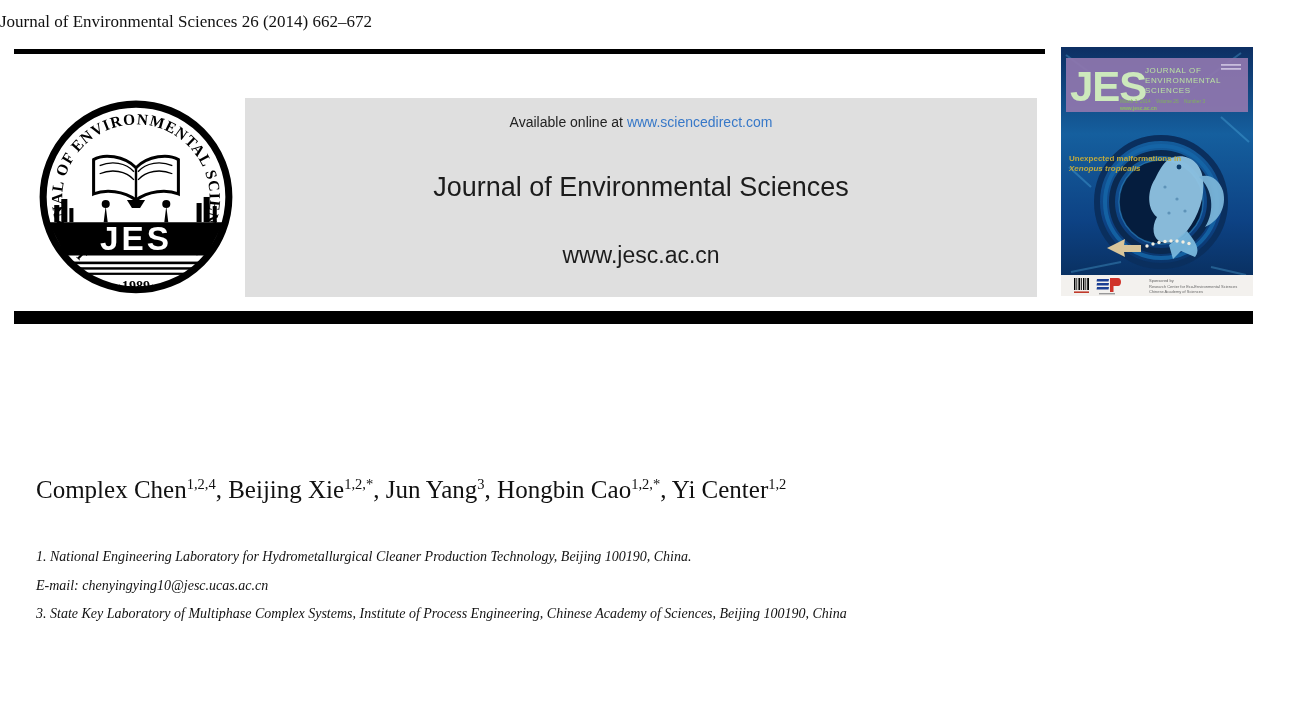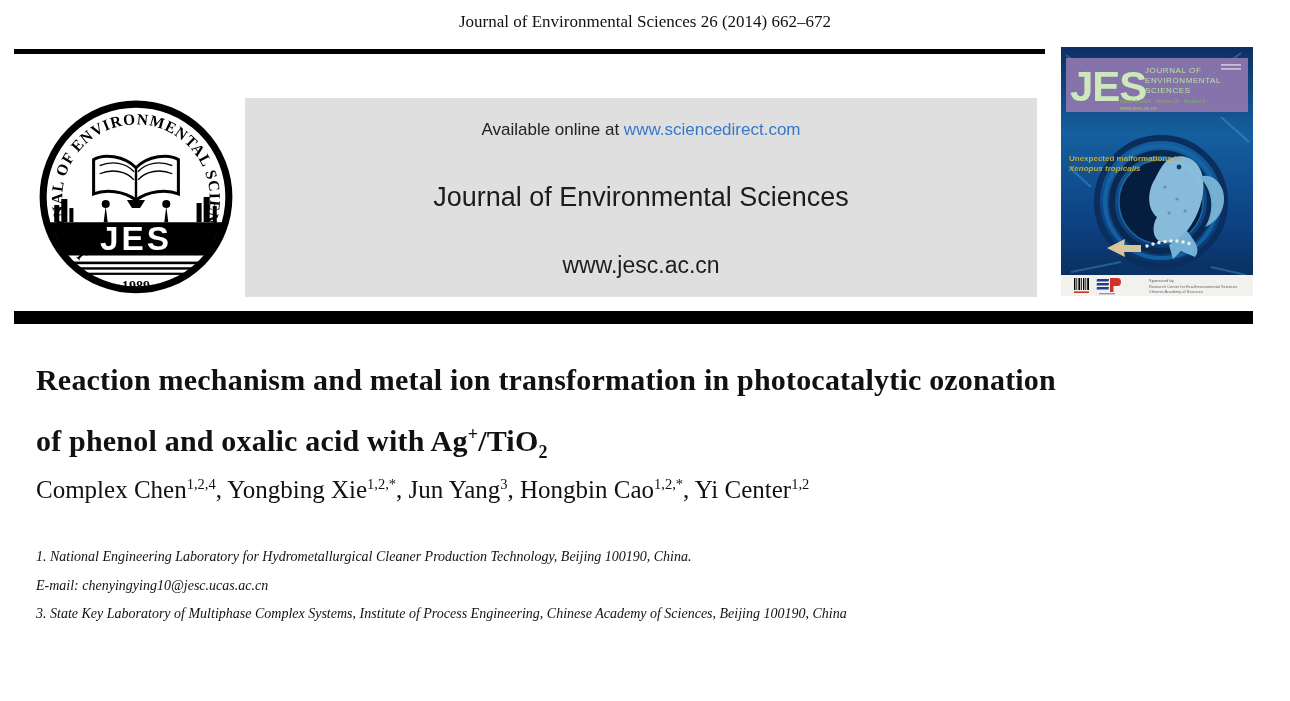--- a/index.html
+++ b/index.html
@@ -3,35 +3,35 @@
 <meta charset="utf-8">
 <style>
   html,body { margin:0; padding:0; background:#ffffff; }
   .page {
     position:relative; width:1290px; height:701px; background:#ffffff;
     font-family:"Liberation Serif", serif; color:#111; overflow:hidden;
   }
   
   .citation {
     position:absolute; top:12px; left:0; width:100%;
-    text-align:center; font-size:17px; color:#111;
+    text-align:left; font-size:17px; color:#111;
   }
   .rule-thin  { position:absolute; left:14px; top:49px;  width:1031px; height:5px;  background:#000; }
   .rule-thick { position:absolute; left:14px; top:311px; width:1239px; height:13px; background:#000; }
 
   
   .logo-wrap { position:absolute; left:33px; top:93px; width:206px; height:214px; }
 
   
   .gray-box {
     position:absolute; left:245px; top:98px; width:792px; height:199px;
     background:#dfdfdf; text-align:center;
     font-family:"Liberation Sans", sans-serif; color:#222;
   }
-  .box-line1 { padding-top:22px; font-size:17px; }
+  .box-line1 { padding-top:16px; font-size:14px; }
   .box-line1 a { color:#3778c8; text-decoration:none; }
   .box-line2 { margin-top:42px; font-size:27px; color:#1c1c1c; }
   .box-line3 { margin-top:39px; font-size:23px; color:#1c1c1c; }
 
   
   .cover-wrap { position:absolute; left:1061px; top:47px; width:192px; height:249px; }
 
   
   .title {
     position:absolute; left:36px; top:352px; width:1232px;
@@ -203,26 +203,22 @@
           <text x="88" y="235" font-size="4">Sponsored by</text>
           <text x="88" y="240.5" font-size="4">Research Center for Eco-Environmental Sciences</text>
           <text x="88" y="246" font-size="4">Chinese Academy of Sciences</text>
         </g>
       </g>
     </svg>
   </div>
 
   <div class="rule-thick"></div>
 
-  <h1 class="title" style="margin:0; font-size:30px;">
-    <div>Reaction mechanism and metal ion transformation in photocatalytic ozonation</div>
-    <div><span>of phenol and oxalic acid with Ag</span><sup>+</sup><span>/TiO</span><sub>2</sub></div>
-  </h1>
-
-  <div class="authors"><span>Complex Chen</span><sup>1,2,4</sup><span class="sep">, </span><span>Yongbing Xie</span><sup>1,2,*</sup><span class="sep">, </span><span>Jun Yang</span><sup>3</sup><span class="sep">, </span><span>Hongbin Cao</span><sup>1,2,*</sup><span class="sep">, </span><span>Yi Center</span><sup>1,2</sup></div>
+
+  <div class="authors"><span>Complex Chen</span><sup>1,2,4</sup><span class="sep">, </span><span>Beijing Xie</span><sup>1,2,*</sup><span class="sep">, </span><span>Jun Yang</span><sup>3</sup><span class="sep">, </span><span>Hongbin Cao</span><sup>1,2,*</sup><span class="sep">, </span><span>Yi Center</span><sup>1,2</sup></div>
 
   <div class="affils">
     <div>1. National Engineering Laboratory for Hydrometallurgical Cleaner Production Technology, Beijing 100190, China.</div>
     <div>E-mail: chenyingying10@jesc.ucas.ac.cn</div>
     <div>3. State Key Laboratory of Multiphase Complex Systems, Institute of Process Engineering, Chinese Academy of Sciences, Beijing 100190, China</div>
   </div>
 
 </div>
 
 </body></html>

